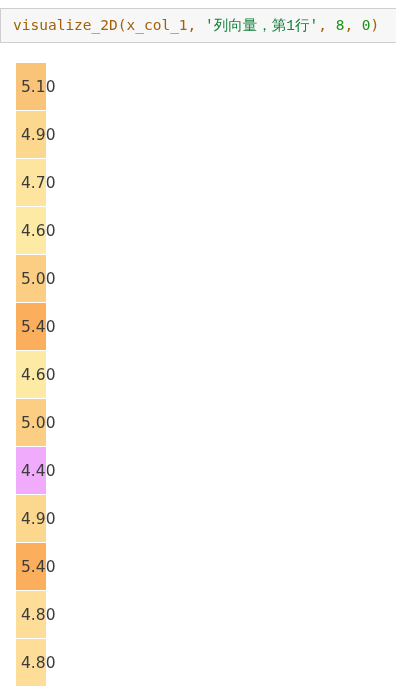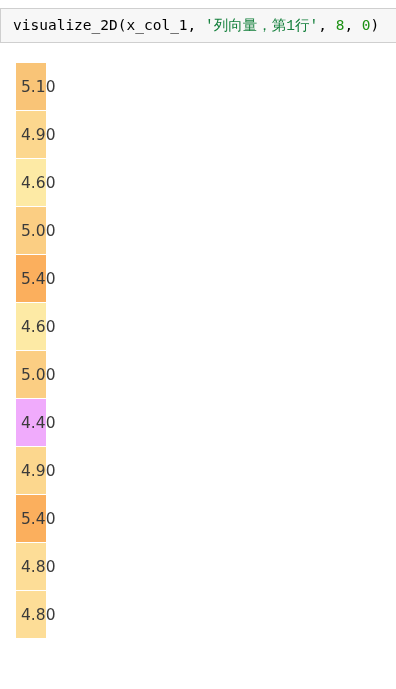--- a/index.html
+++ b/index.html
@@ -32,21 +32,21 @@
   }
   #code-line {
     font-family: "DejaVu Sans Mono", monospace;
     font-size: 14.5px;
     line-height: 18px;
     white-space: pre;
     padding-left: 12px;
     color: #303030;
     letter-spacing: 0px;
   }
-  .tok-plain   { color: #000000; }
+  .tok-plain   { color: #a16207; }
   .tok-string  { color: #15803d; font-family: Liberation Mono, monospace; }
   .tok-number  { color: #1c9113; }
 
   
   #vector-column {
     position: absolute;
     left: 16px;
     top: 63px;
     width: 49px;
   }
@@ -66,20 +66,21 @@
 </head>
 <body>
 
 <div id="code-cell">
   <div id="code-line"><span class="tok-plain">visualize_2D(x_col_1, </span><span class="tok-string">'列向量，第1行'</span><span class="tok-plain">, </span><span class="tok-number">8</span><span class="tok-plain">, </span><span class="tok-number">0</span><span class="tok-plain">)</span></div>
 </div>
 
 <div id="vector-column">
     <div class="vec-cell" style="background: rgb(249, 196, 119);">5.10</div>
     <div class="vec-cell" style="background: rgb(252, 215, 142);">4.90</div>
+    <div class="vec-cell" style="background: rgb(253, 229, 160);">4.70</div>
     <div class="vec-cell" style="background: rgb(253, 234, 165);">4.60</div>
     <div class="vec-cell" style="background: rgb(251, 206, 131);">5.00</div>
     <div class="vec-cell" style="background: rgb(251, 175, 93);">5.40</div>
     <div class="vec-cell" style="background: rgb(253, 234, 165);">4.60</div>
     <div class="vec-cell" style="background: rgb(251, 206, 131);">5.00</div>
     <div class="vec-cell" style="background: #f0abfc;">4.40</div>
     <div class="vec-cell" style="background: rgb(252, 215, 142);">4.90</div>
     <div class="vec-cell" style="background: rgb(251, 175, 93);">5.40</div>
     <div class="vec-cell" style="background: rgb(253, 221, 151);">4.80</div>
     <div class="vec-cell" style="background: rgb(253, 221, 151);">4.80</div>

